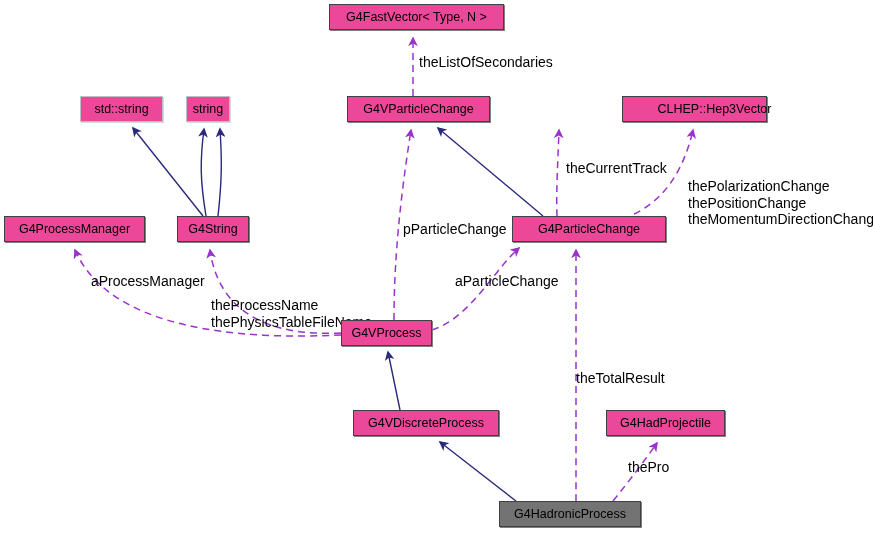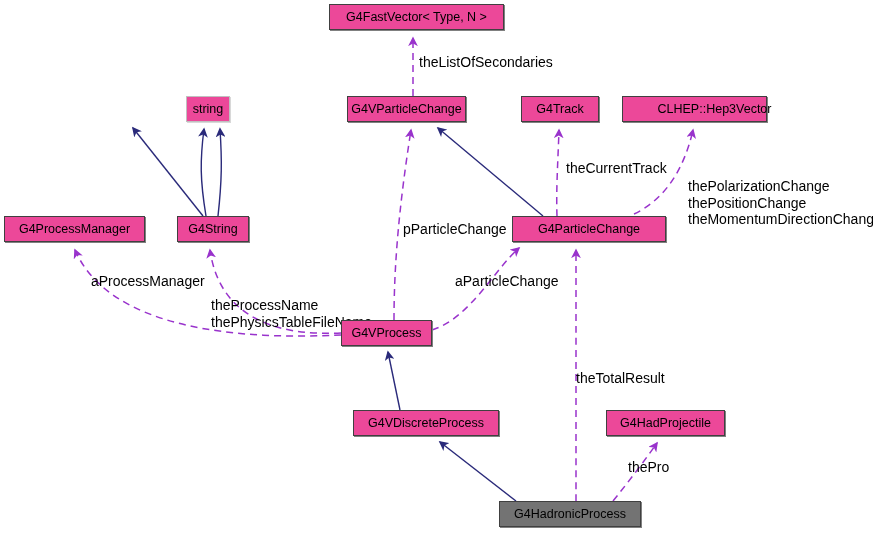--- a/index.html
+++ b/index.html
@@ -91,32 +91,32 @@
       <path d="M 341 333 C 280 336 220 320 210 250"></path>
       <path d="M 576 501 C 576 420 576 330 576 250"></path>
       <path d="M 613 501 C 630 480 645 460 657 443"></path>
     </g>
   </svg>
 
   <div class="node" style="left:329px; top:4px; width:175px; height:26px;">
     <span>G4FastVector&lt; Type, N &gt;</span>
   </div>
 
+  <div class="node gray-border" style="left:80px; top:96px; width:83px; height:26px;">
+    <span>std::string</span>
+  </div>
 
   <div class="node gray-border" style="left:186px; top:96px; width:44px; height:26px;">
     <span>string</span>
   </div>
 
-  <div class="node" style="left:347px; top:96px; width:119px; height:26px;">
+  <div class="node" style="left:347px; top:96px; width:143px; height:26px;">
     <span>G4VParticleChange</span>
   </div>
 
-  <div class="node" style="left:521px; top:96px; width:78px; height:26px;">
-    <span>G4Track</span>
-  </div>
 
   <div class="node" style="left:622px; top:96px; width:145px; height:26px;padding-left:40px;">
     <span>CLHEP::Hep3Vector</span>
   </div>
 
   <div class="node" style="left:4px; top:216px; width:141px; height:26px;">
     <span>G4ProcessManager</span>
   </div>
 
   <div class="node" style="left:177px; top:216px; width:72px; height:26px;">

